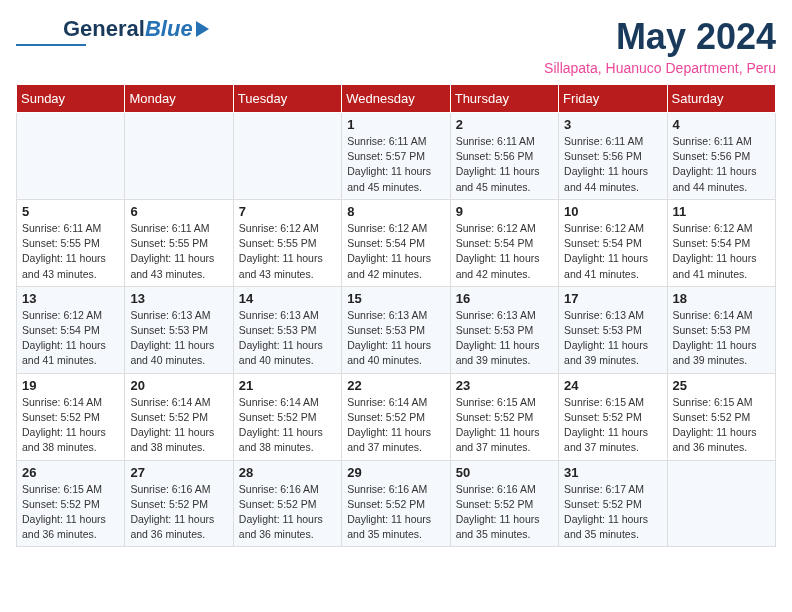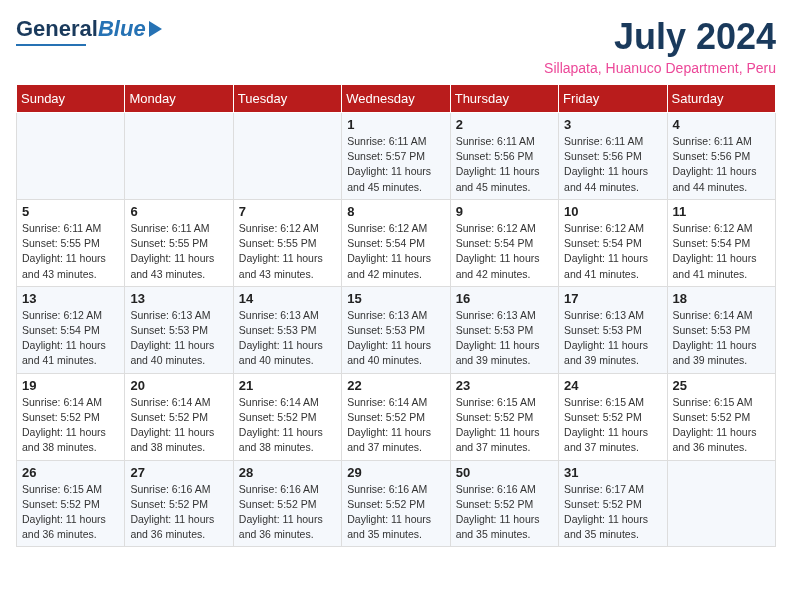--- a/index.html
+++ b/index.html
@@ -20,20 +20,21 @@
       display: flex;
       flex-direction: column;
       align-items: flex-start;
     }
     .logo-text {
       display: flex;
       align-items: flex-start;
       font-size: 22px;
       font-weight: bold;
       color: #1a3a5c;
+      margin-left: 47px;
     }
     .logo-line {
       width: 70px;
       height: 2px;
       background: #2672b4;
       margin-top: 2px;
     }
     .title-block {
       text-align: right;
     }
@@ -98,21 +99,21 @@
     <div class="logo-text">
       <span>General</span>
       <span style="display:inline-flex;align-items:center;font-style:italic;">
         <span style="color:#2672b4;">Blue</span>
         <span style="display:inline-block;width:0;height:0;border-top:8px solid transparent;border-bottom:8px solid transparent;border-left:13px solid #2672b4;margin-left:3px;"></span>
       </span>
     </div>
     <div class="logo-line"></div>
   </div>
   <div class="title-block">
-    <div class="month-year">July 2024</div>
+    <div class="month-year">May 2024</div>
     <div class="location">Sillapata, Huanuco Department, Peru</div>
   </div>
 </div>
 
 <table class="calendar">
   <thead>
     <tr>
       <th>Sunday</th>
       <th>Monday</th>
       <th>Tuesday</th>

